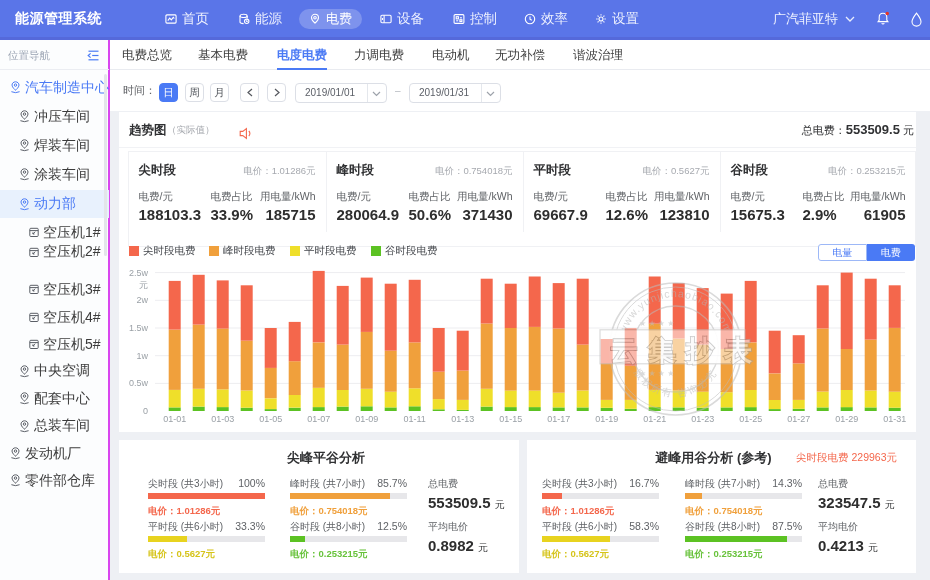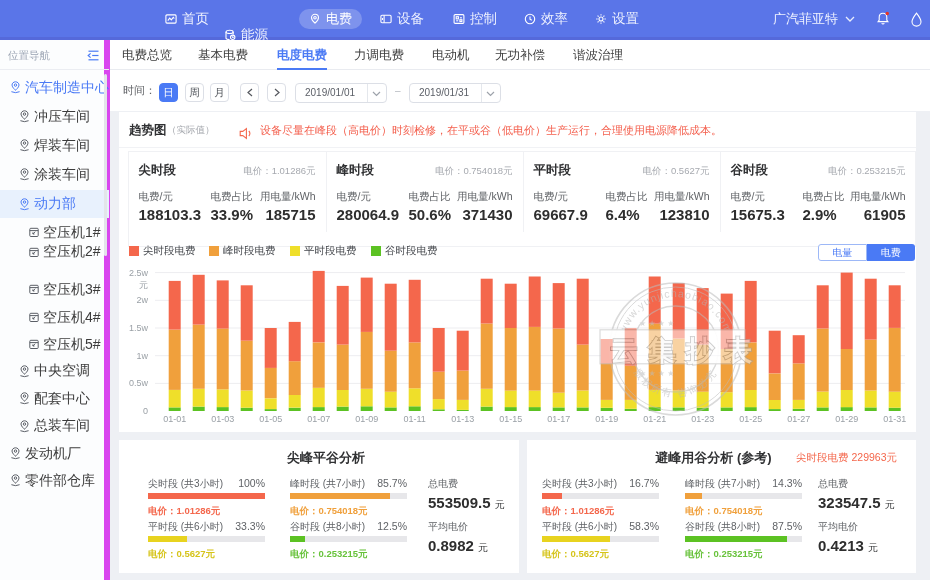--- a/index.html
+++ b/index.html
@@ -12,21 +12,21 @@
 #brand { position:absolute; left:15px; top:0; height:37px; line-height:37px; color:#fff; font-size:14px; font-weight:bold; letter-spacing:0.5px; }
 .navitem { position:absolute; top:0; height:37px; display:flex; align-items:center; color:#eef1fe; font-size:13.5px; white-space:nowrap; }
 .navitem svg { margin-right:5px; flex:none; }
 .titem { white-space:nowrap; }
 .titem svg { flex:none; }
 #pill { position:absolute; left:299px; top:9px; width:63px; height:20px; background:rgba(255,255,255,0.22); border-radius:10px; display:flex; align-items:center; justify-content:center; color:#fff; font-size:13px; }
 #pill svg { margin-right:5px; }
 #corp { position:absolute; left:773px; top:0; height:37px; line-height:37px; color:#f0f3ff; font-size:13px; }
 
 
-#side { position:absolute; left:0; top:40px; width:110px; height:540px; background:#fcfdfe; border-right:6px solid #d946ef; }
+#side { position:absolute; left:0; top:40px; width:110px; height:540px; background:#fcfdfe; border-right:2px solid #d946ef; }
 #sidehead { position:absolute; left:0; top:0; width:109px; height:30px; border-bottom:1px solid #ebedf2; }
 #sidehead span { position:absolute; left:8px; top:0; line-height:30px; font-size:10.5px; color:#9aa3b2; }
 .titem { position:absolute; height:28px; display:flex; align-items:center; font-size:14px; color:#3c3c3c; }
 .titem svg { margin-right:4px; }
 .titem.blue { color:#4a7af5; }
 #activebg { position:absolute; left:0; top:150px; width:109px; height:28px; background:#e8f1fd; }
 #sscroll { position:absolute; left:104px; top:34px; width:3px; height:182px; background:#e3e5ea; border-radius:2px; }
 
 
 #tabs { position:absolute; left:110px; top:40px; width:820px; height:30px; background:#fff; border-bottom:1px solid #e9ebf0; }
@@ -86,25 +86,26 @@
 .srow .pv { position:absolute; left:0; top:28px; font-size:9.5px; font-weight:bold; white-space:nowrap; }
 .scol { position:absolute; }
 .scol .cl { font-size:10px; color:#5f6266; }
 .scol .cv { font-size:15px; font-weight:bold; color:#2e2e2e; margin-top:3px; }
 .scol .cv span { font-size:10px; font-weight:normal; color:#303133; }
 </style>
 </head>
 <body>
 
 <div id="nav">
+  <div id="brand">能源管理系统</div>
   <div class="navitem" style="left:165px;"><svg width="12" height="12" viewBox="0 0 12 12" fill="none" stroke="#fff" stroke-width="1.1">
         <rect x="0.9" y="1.9" width="10.2" height="8.2" rx="1"></rect>
         <polyline points="2.8,7.6 4.7,5.2 6.3,6.9 8.3,4.3 9.3,5.5"></polyline>
       </svg>首页</div>
-  <div class="navitem" style="left:224px;margin-top:16px;"><svg width="12" height="12" viewBox="0 0 12 12" fill="none" stroke="#fff" stroke-width="1.1">
+  <div class="navitem" style="left:238px;"><svg width="12" height="12" viewBox="0 0 12 12" fill="none" stroke="#fff" stroke-width="1.1">
         <ellipse cx="5.6" cy="2.9" rx="3.6" ry="1.6"></ellipse>
         <path d="M2 2.9 V9 C2 9.9 3.6 10.6 5.6 10.6 M9.2 2.9 V5.4"></path>
         <circle cx="8.7" cy="8.3" r="2.2"></circle>
         <path d="M8.7 7.3 V8.5 H9.7"></path>
       </svg>能源</div>
   <div id="pill"><svg width="12" height="12" viewBox="0 0 12 12" fill="none" stroke="#fff" stroke-width="1.1">
         <path d="M6 1.3 C4 1.3 2.5 2.8 2.5 4.7 C2.5 7.1 6 10.2 6 10.2 C6 10.2 9.5 7.1 9.5 4.7 C9.5 2.8 8 1.3 6 1.3 Z"></path>
         <circle cx="6" cy="4.7" r="1.25"></circle>
       </svg>电费</div>
   <div class="navitem" style="left:380px;"><svg width="12" height="12" viewBox="0 0 12 12" fill="none" stroke="#fff" stroke-width="1.1">
@@ -261,21 +262,21 @@
 </div>
 
 <div id="cpanel">
   <div id="chead">
     <span class="t1">趋势图</span>
       <span class="t2">（实际值）</span>
     <svg style="position:absolute; left:120px; top:15px;" width="14" height="13" viewBox="0 0 14 13" fill="none" stroke="#f4674c" stroke-width="1.1">
         <path d="M1.2 4.4 H3.8 L7.4 1.6 V11.4 L3.8 8.6 H1.2 Z"></path>
         <path d="M9.8 4 A3.4 3.4 0 0 1 9.8 9"></path>
       </svg>
-    <span class="news">设备尽量在峰段（高电价）时刻检修，在平或谷（低电价）生产运行，合理使用电源降低成本。</span>
+    <span class="tot">总电费：<b>553509.5</b> 元</span>
   </div>
   <div id="cards">
     <div class="card" style="left:0;">
       <div class="nm">尖时段</div>
         <div class="pr">电价：1.01286元</div>
       <div class="l1">电费/元</div>
         <div class="l2">电费占比</div>
         <div class="l3">用电量/kWh</div>
       <div class="v1">188103.3</div>
         <div class="v2">33.9%</div>
@@ -291,21 +292,21 @@
         <div class="v2">50.6%</div>
         <div class="v3">371430</div>
     </div>
     <div class="card" style="left:394px;">
       <div class="nm">平时段</div>
         <div class="pr">电价：0.5627元</div>
       <div class="l1">电费/元</div>
         <div class="l2">电费占比</div>
         <div class="l3">用电量/kWh</div>
       <div class="v1">69667.9</div>
-        <div class="v2">6.4%</div>
+        <div class="v2">12.6%</div>
         <div class="v3">123810</div>
     </div>
     <div class="card" style="left:591px; width:196px;padding-left:48px; ">
       <div class="nm">谷时段</div>
         <div class="pr">电价：0.253215元</div>
       <div class="l1">电费/元</div>
         <div class="l2">电费占比</div>
         <div class="l3">用电量/kWh</div>
       <div class="v1">15675.3</div>
         <div class="v2">2.9%</div>

